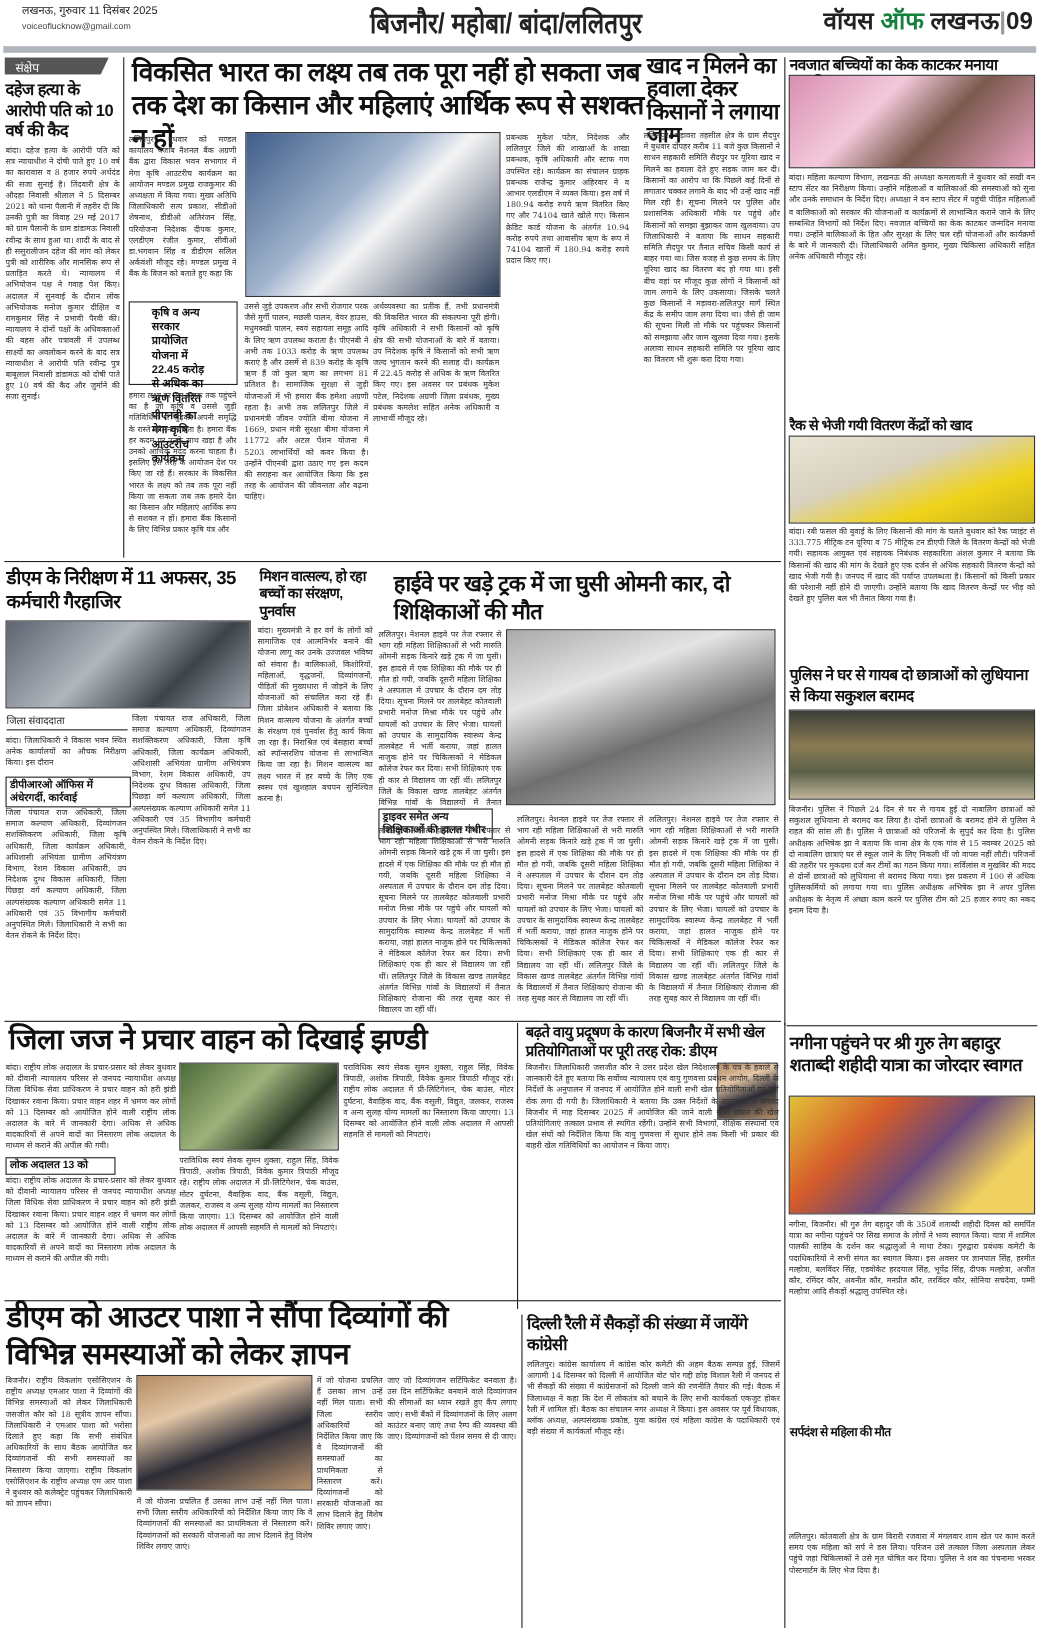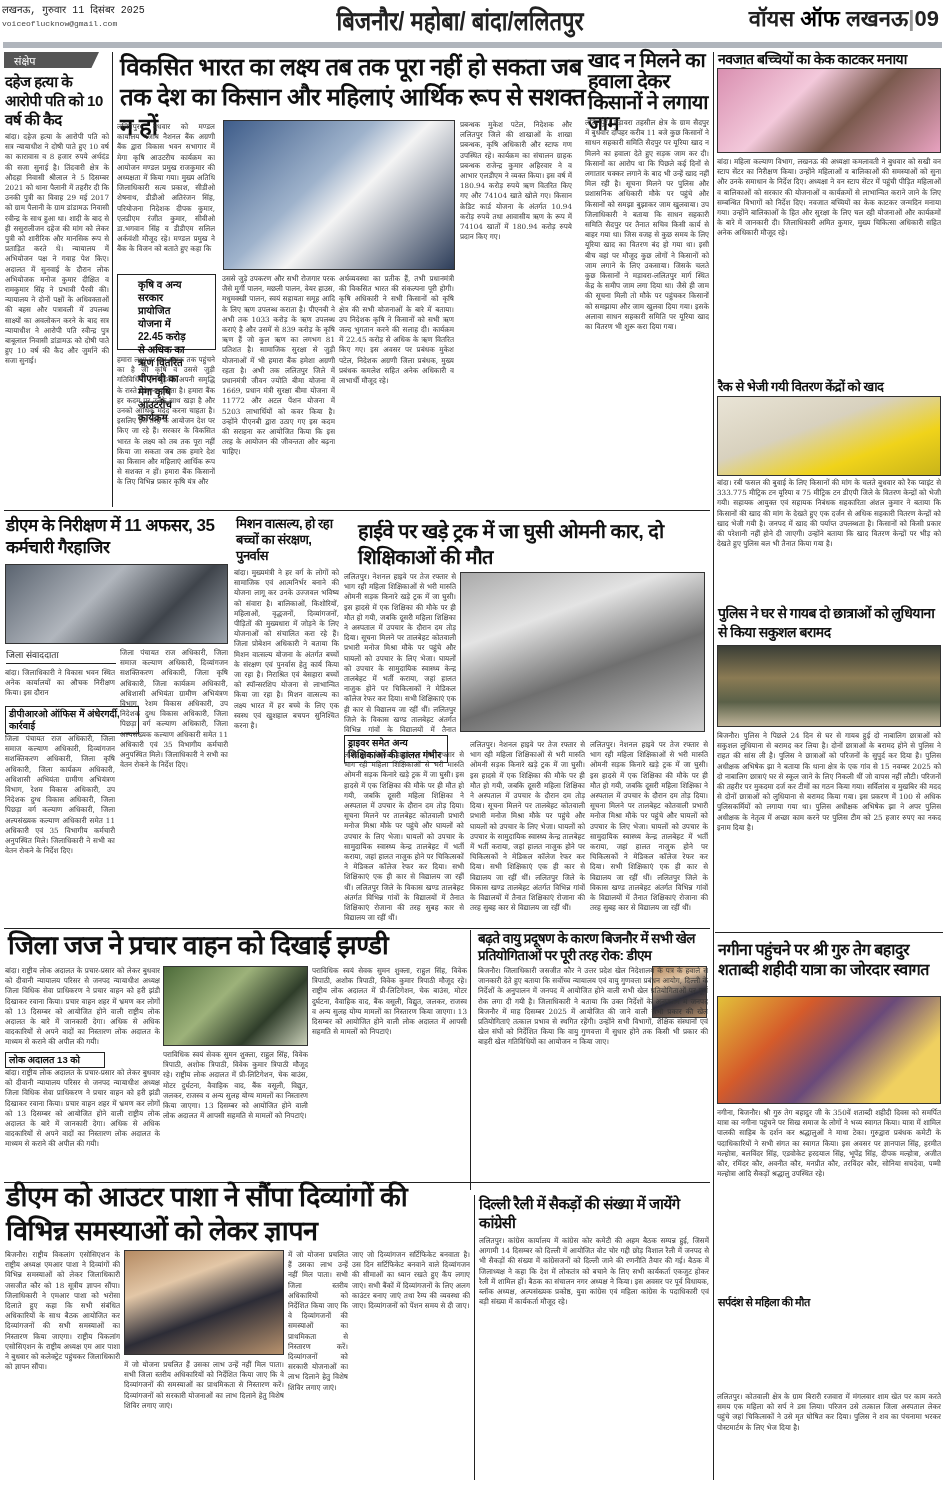--- a/index.html
+++ b/index.html
@@ -1,22 +1,22 @@
 <!DOCTYPE html>
 <html><head>
 <meta charset="utf-8">
 <style>
 *{box-sizing:border-box;margin:0;padding:0}
 body{width:945px;height:1486px;background:#fff;font-family:"DejaVu Serif",serif;color:#111;position:relative;overflow:hidden}
 .abs{position:absolute}
-.masthead-left{left:2px;top:4px;font-family:Liberation Mono, monospace;font-size:10px;line-height:13px;color:#222}
+.masthead-left{left:20px;top:4px;font-family:Liberation Sans, sans-serif;font-size:10px;line-height:13px;color:#222}
 .masthead-left .email{font-size:8px;color:#444}
 .masthead-center{left:260px;top:2px;width:400px;text-align:center;font-family:"Liberation Sans",sans-serif;font-size:26px;font-weight:bold;color:#222;transform:scaleX(.85)}
 .masthead-right{right:6px;top:2px;font-family:"Liberation Sans",sans-serif;font-size:22px;font-weight:bold;color:#222}
-.masthead-right .mid{color:#000000}
+.masthead-right .mid{color:#15803d}
 .rule{left:3px;top:42px;width:939px;height:6px;background:#b0b5bc}
 .vline{background:#222;width:1px}
 .hline{background:#222;height:1px}
 .body-text{font-family:"DejaVu Serif",serif;font-size:7.2px;line-height:10.2px;color:#333;text-align:justify;overflow:hidden}
 .hl{font-family:"Liberation Sans",sans-serif;font-weight:bold;color:#111;line-height:1.12;letter-spacing:-.5px}
 .photo{background:linear-gradient(135deg,#8a7f6f,#c6b8a2 40%,#6d6257 70%,#a09381);border:1px solid #333}
 .photo.pink{background:linear-gradient(135deg,#d98fb0,#f3c9db 35%,#7b5a4e 60%,#e8a2c0)}
 .photo.yellow{background:linear-gradient(160deg,#e9e4d6,#d8d1be 40%,#f0d31a 70%,#c9b41a)}
 .photo.police{background:linear-gradient(180deg,#3a3e36,#8b7b54 40%,#5a6048 70%,#c0b59a)}
 .photo.procession{background:linear-gradient(135deg,#e2c13a,#d55b2a 30%,#6a4a7a 55%,#f0d060 80%)}
@@ -83,21 +83,21 @@
 <div class="abs photo procession" style="left:717px;top:996px;width:224px;height:108px"></div>
 <div class="abs body-text" style="left:717px;top:1108px;width:224px;height:260px">नगीना, बिजनौर। श्री गुरु तेग बहादुर जी के 350वें शताब्दी शहीदी दिवस को समर्पित यात्रा का नगीना पहुंचने पर सिख समाज के लोगों ने भव्य स्वागत किया। यात्रा में शामिल पालकी साहिब के दर्शन कर श्रद्धालुओं ने माथा टेका। गुरुद्वारा प्रबंधक कमेटी के पदाधिकारियों ने सभी संगत का स्वागत किया। इस अवसर पर ज्ञानपाल सिंह, हरमीत मल्होत्रा, बलविंदर सिंह, एडवोकेट हरदयाल सिंह, भूपेंद्र सिंह, दीपक मल्होत्रा, अजीत कौर, रमिंदर कौर, अवनीत कौर, मनप्रीत कौर, तरविंदर कौर, सोनिया सचदेवा, पम्मी मल्होत्रा आदि सैकड़ों श्रद्धालु उपस्थित रहे।</div>
 <div class="abs hl" style="left:718px;top:1296px;width:225px;font-size:11px">सर्पदंश से महिला की मौत</div>
 <div class="abs body-text" style="left:717px;top:1392px;width:224px;height:90px">ललितपुर। कोतवाली क्षेत्र के ग्राम बिरारी रजवारा में मंगलवार शाम खेत पर काम करते समय एक महिला को सर्प ने डस लिया। परिजन उसे तत्काल जिला अस्पताल लेकर पहुंचे जहां चिकित्सकों ने उसे मृत घोषित कर दिया। पुलिस ने शव का पंचनामा भरकर पोस्टमार्टम के लिए भेज दिया है।</div>
 
 <div class="abs hline" style="left:4px;top:510px;width:706px"></div>
 <div class="abs hl" style="left:6px;top:515px;width:215px;font-size:17px;line-height:22px">डीएम के निरीक्षण में 11 अफसर, 35 कर्मचारी गैरहाजिर</div>
 <div class="abs photo office" style="left:5px;top:564px;width:223px;height:80px"></div>
 <div class="abs caption" style="left:6px;top:648px;width:110px;border-bottom:1px solid #222;padding-bottom:2px">जिला संवाददाता</div>
 <div class="abs body-text" style="left:5px;top:668px;width:110px;height:40px">बांदा। जिलाधिकारी ने विकास भवन स्थित अनेक कार्यालयों का औचक निरीक्षण किया। इस दौरान</div>
-<div class="abs subhead" style="left:5px;top:706px;width:134px">डीपीआरओ ऑफिस में अंधेरगर्दी, कार्रवाई</div>
+<div class="abs subhead" style="left:5px;top:706px;width:114px">डीपीआरओ ऑफिस में अंधेरगर्दी, कार्रवाई</div>
 <div class="abs body-text" style="left:5px;top:734px;width:110px;height:190px">जिला पंचायत राज अधिकारी, जिला समाज कल्याण अधिकारी, दिव्यांगजन सशक्तिकरण अधिकारी, जिला कृषि अधिकारी, जिला कार्यक्रम अधिकारी, अधिशासी अभियंता ग्रामीण अभियंत्रण विभाग, रेशम विकास अधिकारी, उप निदेशक दुग्ध विकास अधिकारी, जिला पिछड़ा वर्ग कल्याण अधिकारी, जिला अल्पसंख्यक कल्याण अधिकारी समेत 11 अधिकारी एवं 35 विभागीय कर्मचारी अनुपस्थित मिले। जिलाधिकारी ने सभी का वेतन रोकने के निर्देश दिए।</div>
 <div class="abs body-text" style="left:120px;top:648px;width:108px;height:276px">जिला पंचायत राज अधिकारी, जिला समाज कल्याण अधिकारी, दिव्यांगजन सशक्तिकरण अधिकारी, जिला कृषि अधिकारी, जिला कार्यक्रम अधिकारी, अधिशासी अभियंता ग्रामीण अभियंत्रण विभाग, रेशम विकास अधिकारी, उप निदेशक दुग्ध विकास अधिकारी, जिला पिछड़ा वर्ग कल्याण अधिकारी, जिला अल्पसंख्यक कल्याण अधिकारी समेत 11 अधिकारी एवं 35 विभागीय कर्मचारी अनुपस्थित मिले। जिलाधिकारी ने सभी का वेतन रोकने के निर्देश दिए।</div>
 
 <div class="abs hl" style="left:236px;top:516px;width:100px;font-size:13px;line-height:16px">मिशन वात्सल्य, हो रहा बच्चों का संरक्षण, पुनर्वास</div>
 <div class="abs body-text" style="left:234px;top:568px;width:105px;height:356px">बांदा। मुख्यमंत्री ने हर वर्ग के लोगों को सामाजिक एवं आत्मनिर्भर बनाने की योजना लागू कर उनके उज्जवल भविष्य को संवारा है। बालिकाओं, किशोरियों, महिलाओं, वृद्धजनों, दिव्यांगजनों, पीड़ितों की मुख्यधारा में जोड़ने के लिए योजनाओं को संचालित करा रहे हैं। जिला प्रोबेशन अधिकारी ने बताया कि मिशन वात्सल्य योजना के अंतर्गत बच्चों के संरक्षण एवं पुनर्वास हेतु कार्य किया जा रहा है। निराश्रित एवं बेसहारा बच्चों को स्पॉन्सरशिप योजना से लाभान्वित किया जा रहा है। मिशन वात्सल्य का लक्ष्य भारत में हर बच्चे के लिए एक स्वस्थ एवं खुशहाल बचपन सुनिश्चित करना है।</div>
 
 <div class="abs hl" style="left:358px;top:518px;width:345px;font-size:20px;line-height:26px">हाईवे पर खड़े ट्रक में जा घुसी ओमनी कार, दो शिक्षिकाओं की मौत</div>
 <div class="abs body-text" style="left:344px;top:572px;width:112px;height:160px">ललितपुर। नेशनल हाइवे पर तेज रफ्तार से भाग रही महिला शिक्षिकाओं से भरी मारुति ओमनी सड़क किनारे खड़े ट्रक में जा घुसी। इस हादसे में एक शिक्षिका की मौके पर ही मौत हो गयी, जबकि दूसरी महिला शिक्षिका ने अस्पताल में उपचार के दौरान दम तोड़ दिया। सूचना मिलने पर तालबेहट कोतवाली प्रभारी मनोज मिश्रा मौके पर पहुंचे और घायलों को उपचार के लिए भेजा। घायलों को उपचार के सामुदायिक स्वास्थ्य केन्द्र तालबेहट में भर्ती कराया, जहां हालत नाजुक होने पर चिकित्सकों ने मेडिकल कॉलेज रेफर कर दिया। सभी शिक्षिकाएं एक ही कार से विद्यालय जा रहीं थीं। ललितपुर जिले के विकास खण्ड तालबेहट अंतर्गत विभिन्न गांवों के विद्यालयों में तैनात शिक्षिकाएं रोजाना की तरह सुबह कार से विद्यालय जा रहीं थीं।</div>
 <div class="abs photo wreck" style="left:460px;top:572px;width:245px;height:160px"></div>
 <div class="abs subhead" style="left:344px;top:735px;width:104px">ड्राइवर समेत अन्य शिक्षिकाओं की हालत गंभीर</div>

